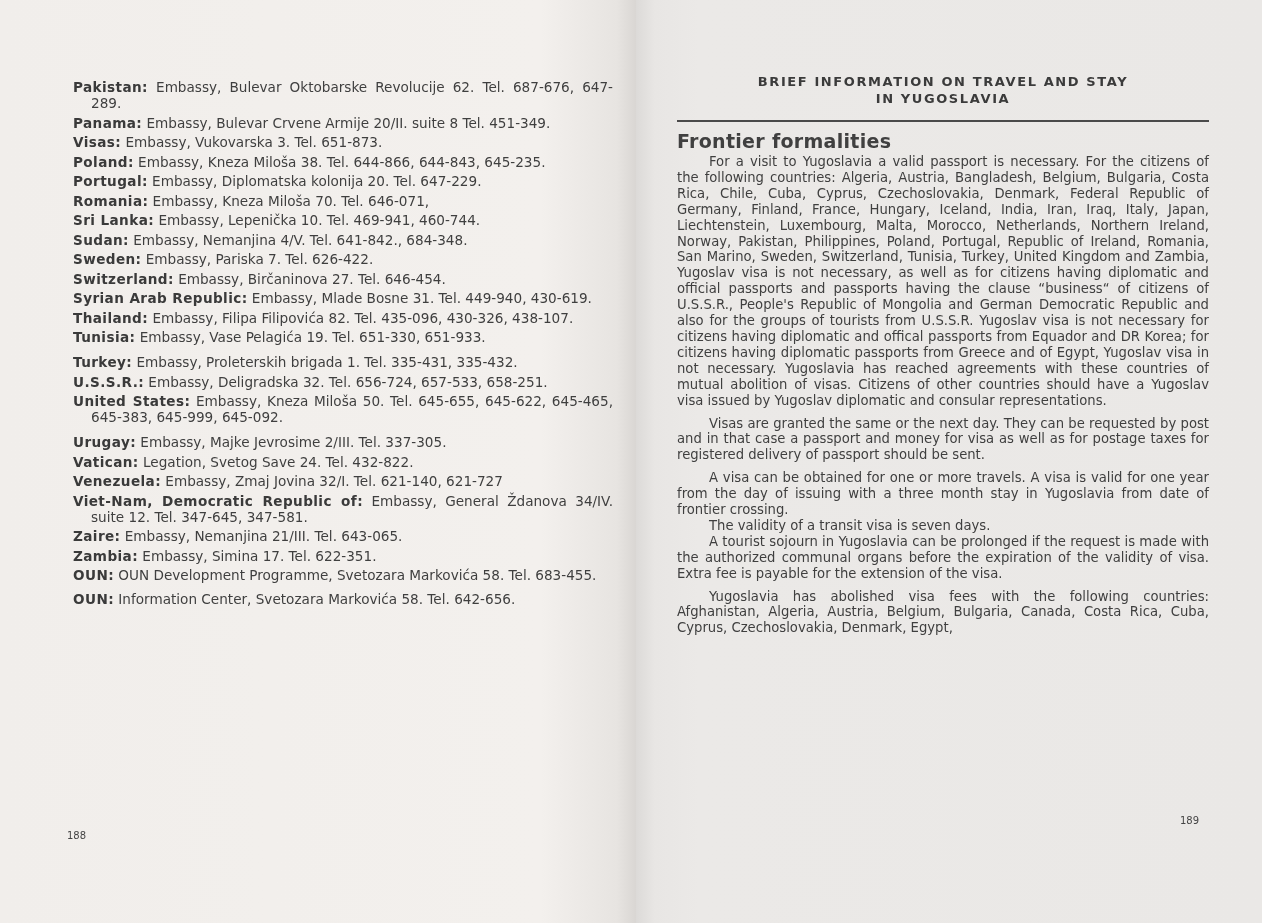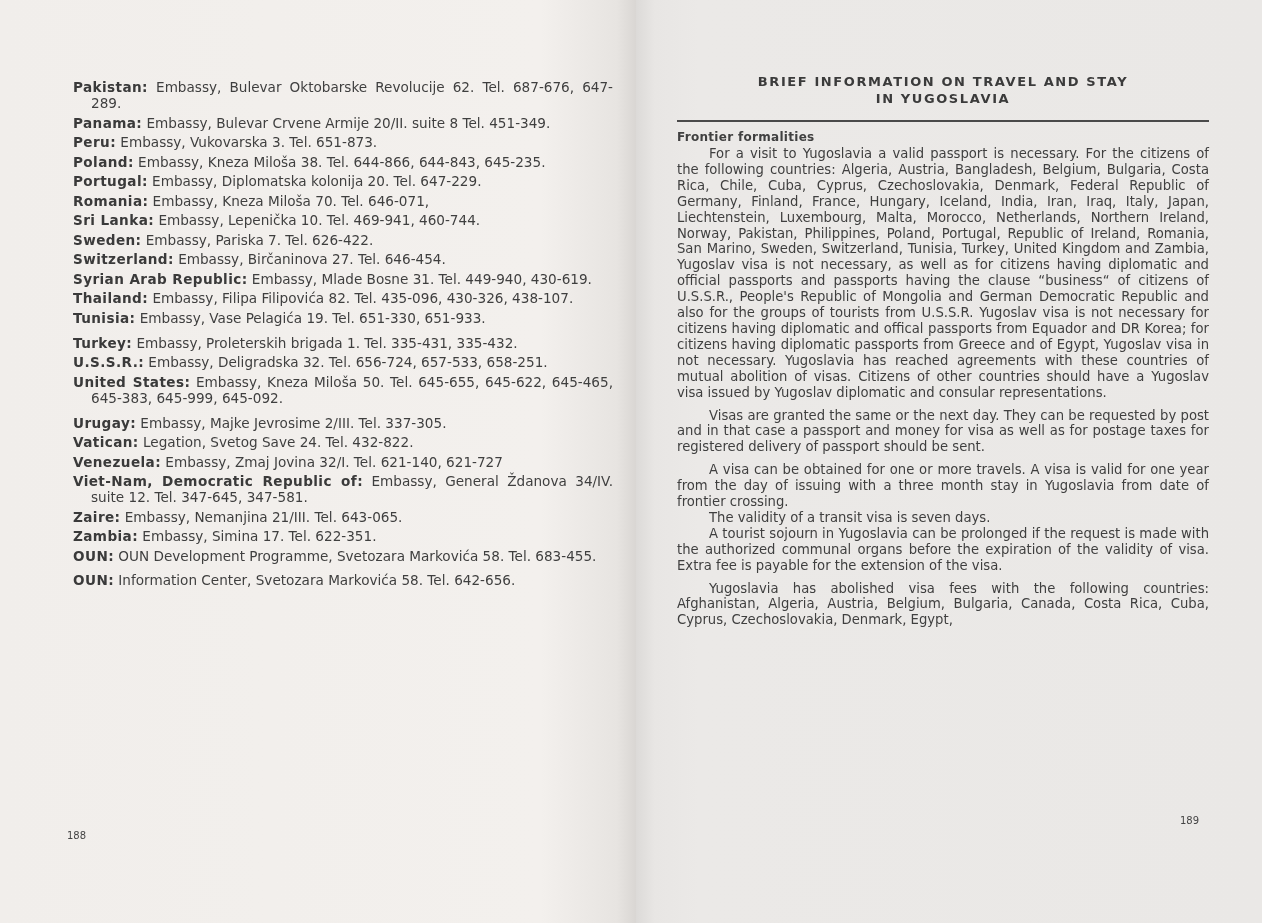--- a/index.html
+++ b/index.html
@@ -10,37 +10,38 @@
   .right{width:626px;background:linear-gradient(to right,#dcdad8 0%,#e8e6e4 3%,#ebe9e7 10%,#eae8e6 100%);}
   .entries{position:absolute;left:73px;top:79px;width:540px;font-size:13.6px;line-height:16px;}
   .entry{margin-bottom:3.5px;padding-left:18px;text-indent:-18px;text-align:justify;text-align-last:left;}
   .cn{font-weight:bold;letter-spacing:0.4px;color:#3a3a3a;}
   .pnum{position:absolute;font-size:10px;color:#444;}
   .pnum.l{left:67px;top:830px;text-align:right;}
   .pnum.r{left:1180px;top:815px;}
   .rtext{position:absolute;left:677px;top:73px;width:532px;}
   .title{text-align:center;font-weight:bold;font-size:13px;letter-spacing:1.6px;line-height:17px;color:#3b3b3b;}
   .rule{border:none;border-top:2px solid #4a4a4a;margin:13px 0 8px 0;}
-  .section{font-weight:bold;font-size:12px;letter-spacing:0.3px;margin:0 0 2px 0;color:#404040;}
+  .section{font-weight:bold;font-size:19px;letter-spacing:0.3px;margin:0 0 2px 0;color:#404040;}
   .para{font-size:13.2px;line-height:15.9px;text-align:justify;text-indent:32px;margin:0 0 0 0;}
   .para.gap{margin-top:7px;}
 </style>
 </head>
 <body>
 
 <div class="spread">
   <div class="page left">
     <div class="entries">
       <div class="entry"><span class="cn">Pakistan:</span><span> Embassy, Bulevar Oktobarske Revolucije 62. Tel. 687-676, 647-289.</span></div>
       <div class="entry"><span class="cn">Panama:</span><span> Embassy, Bulevar Crvene Armije 20/II. suite 8 Tel. 451-349.</span></div>
-      <div class="entry"><span class="cn">Peru:</span><span> Embassy, Vukovarska 3. Tel. 651-873.</span></div>
+      <div class="entry"><span class="cn">Visas:</span><span> Embassy, Vukovarska 3. Tel. 651-873.</span></div>
       <div class="entry"><span class="cn">Poland:</span><span> Embassy, Kneza Miloša 38. Tel. 644-866, 644-843, 645-235.</span></div>
       <div class="entry"><span class="cn">Portugal:</span><span> Embassy, Diplomatska kolonija 20. Tel. 647-229.</span></div>
       <div class="entry"><span class="cn">Romania:</span><span> Embassy, Kneza Miloša 70. Tel. 646-071,</span></div>
       <div class="entry"><span class="cn">Sri Lanka:</span><span> Embassy, Lepenička 10. Tel. 469-941, 460-744.</span></div>
+      <div class="entry"><span class="cn">Sudan:</span><span> Embassy, Nemanjina 4/V. Tel. 641-842., 684-348.</span></div>
       <div class="entry"><span class="cn">Sweden:</span><span> Embassy, Pariska 7. Tel. 626-422.</span></div>
       <div class="entry"><span class="cn">Switzerland:</span><span> Embassy, Birčaninova 27. Tel. 646-454.</span></div>
       <div class="entry"><span class="cn">Syrian Arab Republic:</span><span> Embassy, Mlade Bosne 31. Tel. 449-940, 430-619.</span></div>
       <div class="entry"><span class="cn">Thailand:</span><span> Embassy, Filipa Filipovića 82. Tel. 435-096, 430-326, 438-107.</span></div>
       <div class="entry" style="margin-bottom:9px"><span class="cn">Tunisia:</span><span> Embassy, Vase Pelagića 19. Tel. 651-330, 651-933.</span></div>
       <div class="entry"><span class="cn">Turkey:</span><span> Embassy, Proleterskih brigada 1. Tel. 335-431, 335-432.</span></div>
       <div class="entry"><span class="cn">U.S.S.R.:</span><span> Embassy, Deligradska 32. Tel. 656-724, 657-533, 658-251.</span></div>
       <div class="entry" style="margin-bottom:9px"><span class="cn">United States:</span><span> Embassy, Kneza Miloša 50. Tel. 645-655, 645-622, 645-465, 645-383, 645-999, 645-092.</span></div>
       <div class="entry"><span class="cn">Urugay:</span><span> Embassy, Majke Jevrosime 2/III. Tel. 337-305.</span></div>
       <div class="entry"><span class="cn">Vatican:</span><span> Legation, Svetog Save 24. Tel. 432-822.</span></div>

